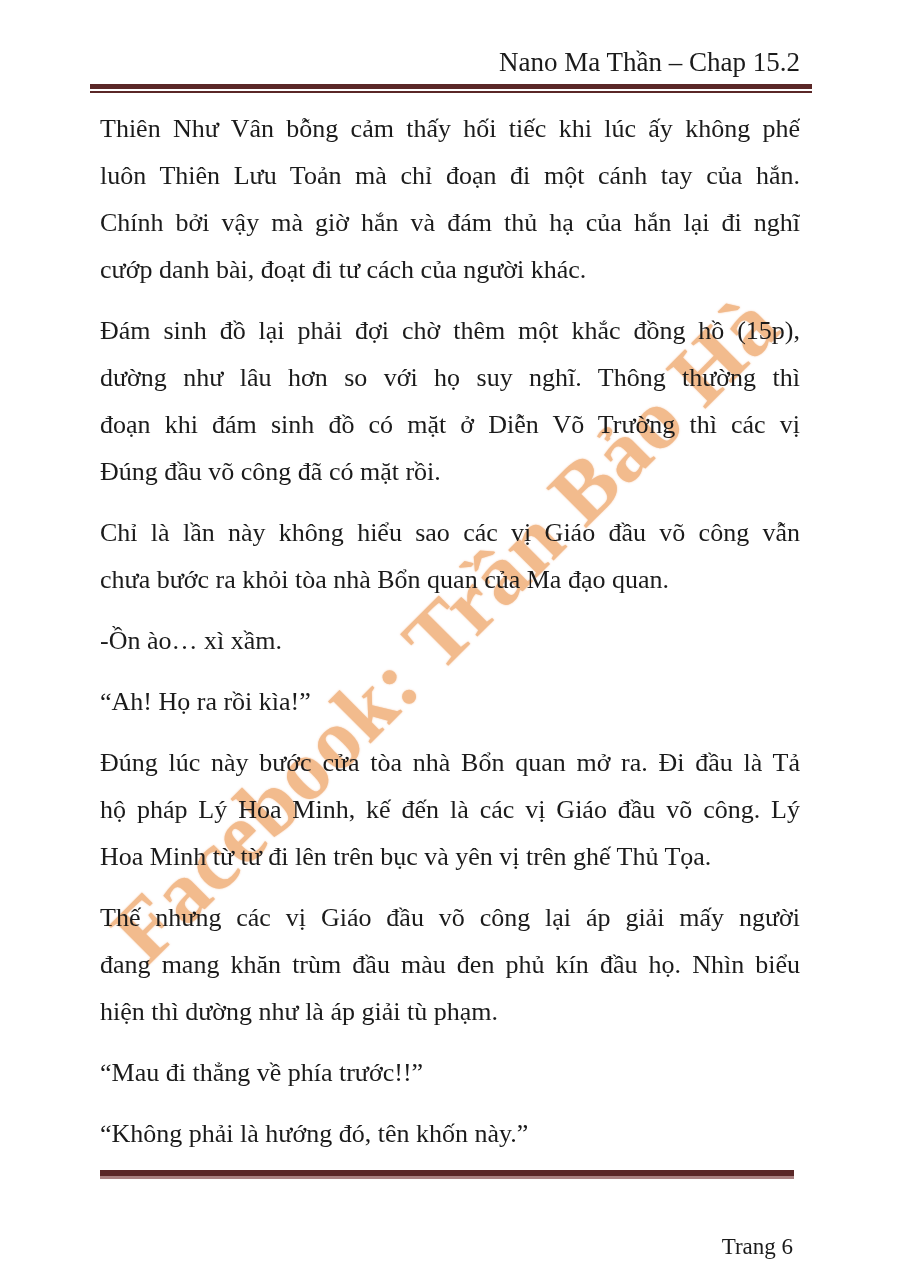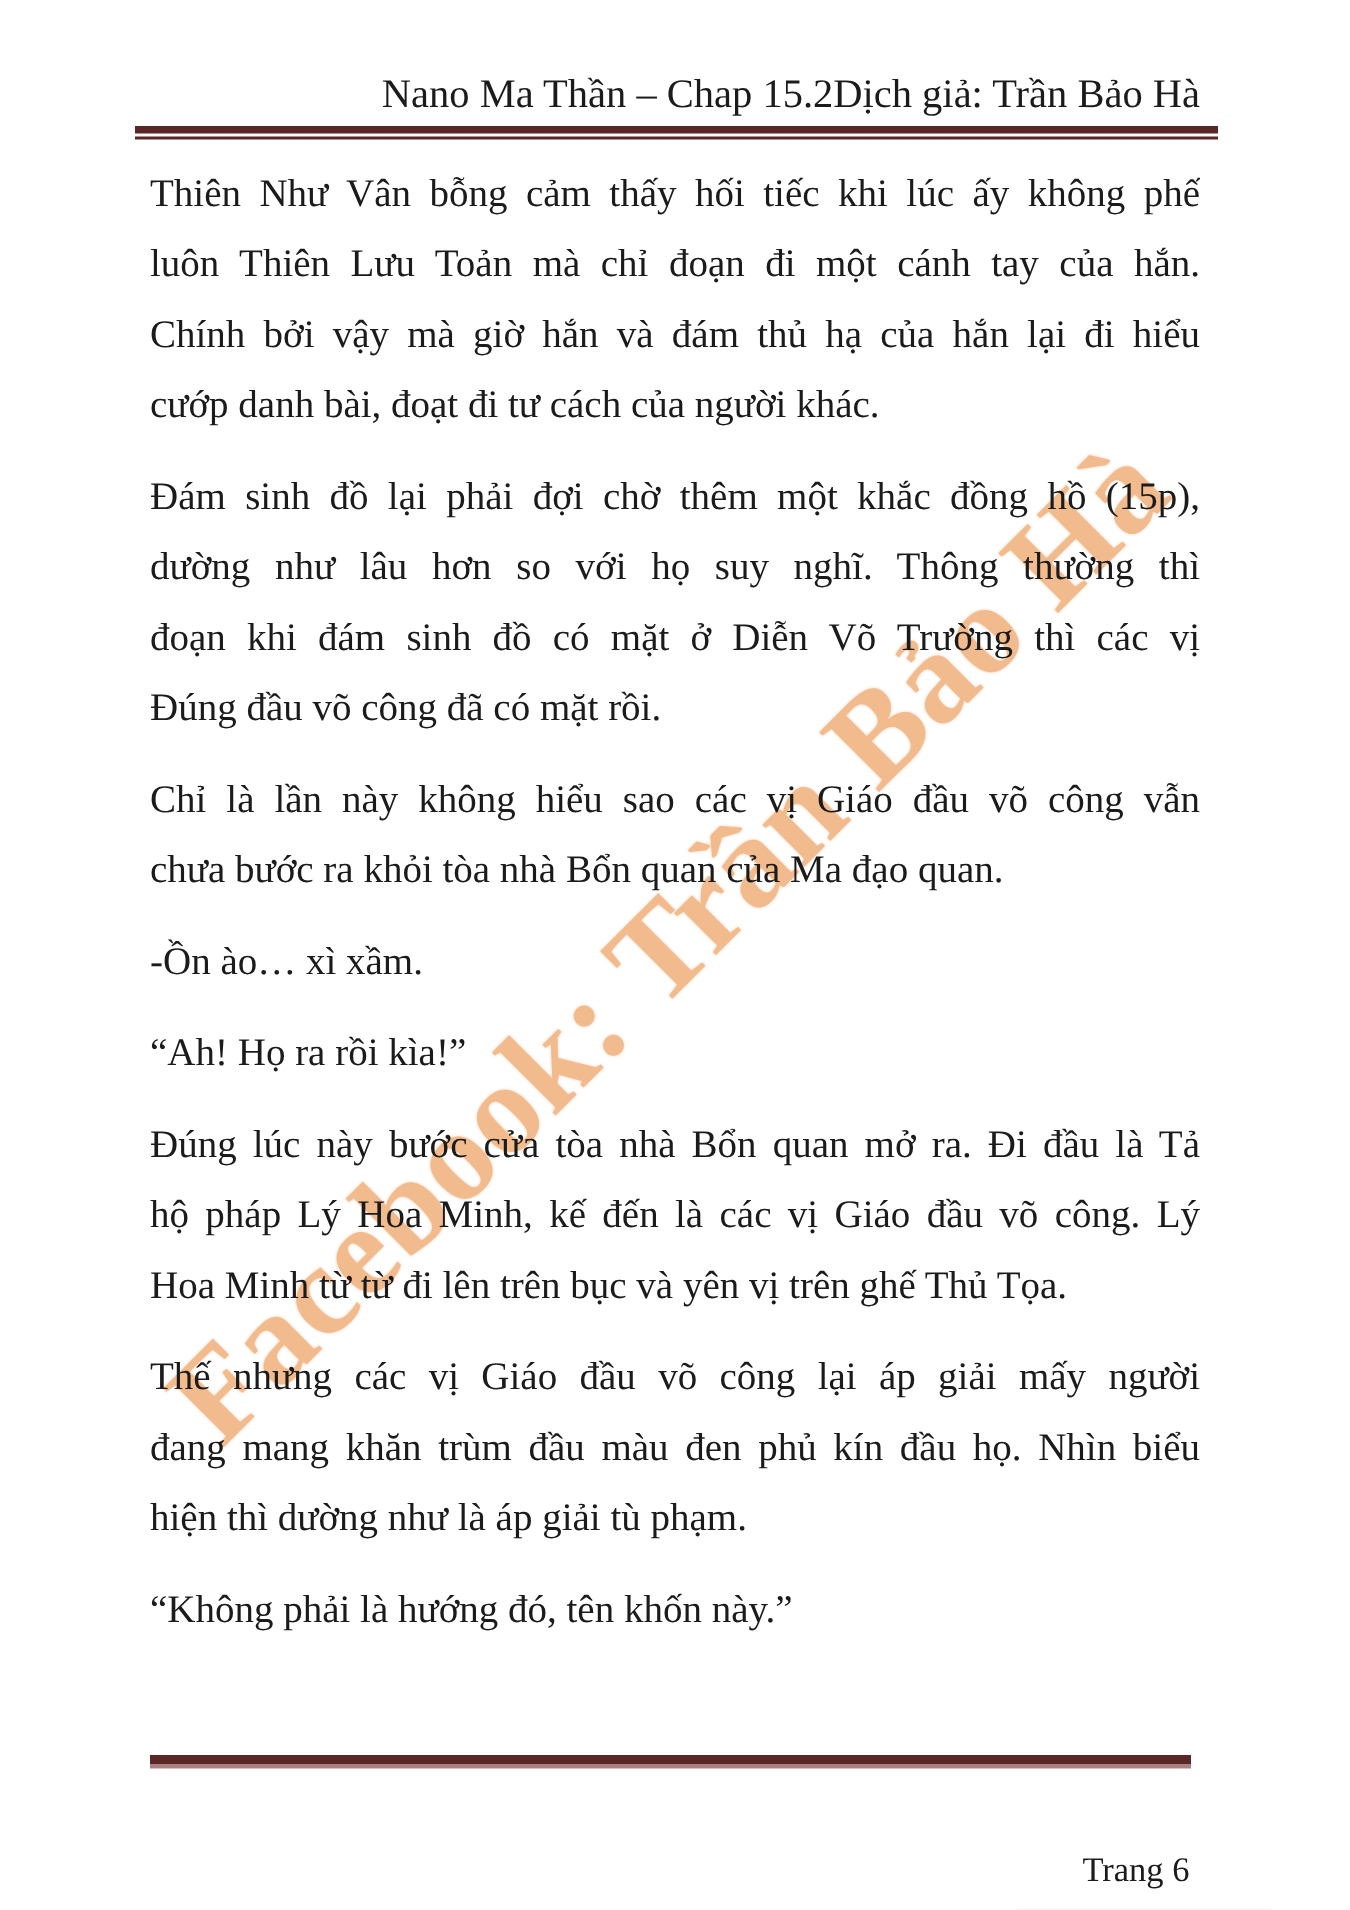--- a/index.html
+++ b/index.html
@@ -56,34 +56,33 @@
 </style>
 </head>
 <body>
 
 <div class="page">
 
   <div class="watermark" style="color: rgb(242, 187, 141);">Facebook: Trần Bảo Hà</div>
 
   <div class="header-row">
     <span>Nano Ma Thần – Chap 15.2</span>
-    <span>Dịch giả: Trần Bảo Hà</span>
   </div>
 
   <div class="header-rule">
     <div class="thick" style="background: rgb(90, 39, 39);"></div>
     <div class="gap"></div>
     <div class="thin" style="background: rgb(90, 39, 39);"></div>
   </div>
 
   <div class="body-text" id="body-text">
       <div class="paragraph">
         <div class="line justify">Thiên Như Vân bỗng cảm thấy hối tiếc khi lúc ấy không phế</div>
         <div class="line justify">luôn Thiên Lưu Toản mà chỉ đoạn đi một cánh tay của hắn.</div>
-        <div class="line justify">Chính bởi vậy mà giờ hắn và đám thủ hạ của hắn lại đi hiểu</div>
+        <div class="line justify">Chính bởi vậy mà giờ hắn và đám thủ hạ của hắn lại đi nghĩ</div>
         <div class="line last">cướp danh bài, đoạt đi tư cách của người khác.</div>
       </div>
       <div class="paragraph">
         <div class="line justify">Đám sinh đồ lại phải đợi chờ thêm một khắc đồng hồ (15p),</div>
         <div class="line justify">dường như lâu hơn so với họ suy nghĩ. Thông thường thì</div>
         <div class="line justify">đoạn khi đám sinh đồ có mặt ở Diễn Võ Trường thì các vị</div>
         <div class="line last">Đúng đầu võ công đã có mặt rồi.</div>
       </div>
       <div class="paragraph">
         <div class="line justify">Chỉ là lần này không hiểu sao các vị Giáo đầu võ công vẫn</div>
@@ -99,20 +98,23 @@
         <div class="line justify">Đúng lúc này bước cửa tòa nhà Bổn quan mở ra. Đi đầu là Tả</div>
         <div class="line justify">hộ pháp Lý Hoa Minh, kế đến là các vị Giáo đầu võ công. Lý</div>
         <div class="line last">Hoa Minh từ từ đi lên trên bục và yên vị trên ghế Thủ Tọa.</div>
       </div>
       <div class="paragraph">
         <div class="line justify">Thế nhưng các vị Giáo đầu võ công lại áp giải mấy người</div>
         <div class="line justify">đang mang khăn trùm đầu màu đen phủ kín đầu họ. Nhìn biểu</div>
         <div class="line last">hiện thì dường như là áp giải tù phạm.</div>
       </div>
       <div class="paragraph">
+        <div class="line last">“Mau đi thẳng về phía trước!!”</div>
+      </div>
+      <div class="paragraph">
         <div class="line last">“Không phải là hướng đó, tên khốn này.”</div>
       </div>
     </div>
 
   <div class="footer-rule">
     <div class="thick" style="background: rgb(90, 39, 39);"></div>
     <div class="thin" style="background: rgb(169, 129, 129);"></div>
   </div>
 
   <div class="page-number">Trang 6</div>

